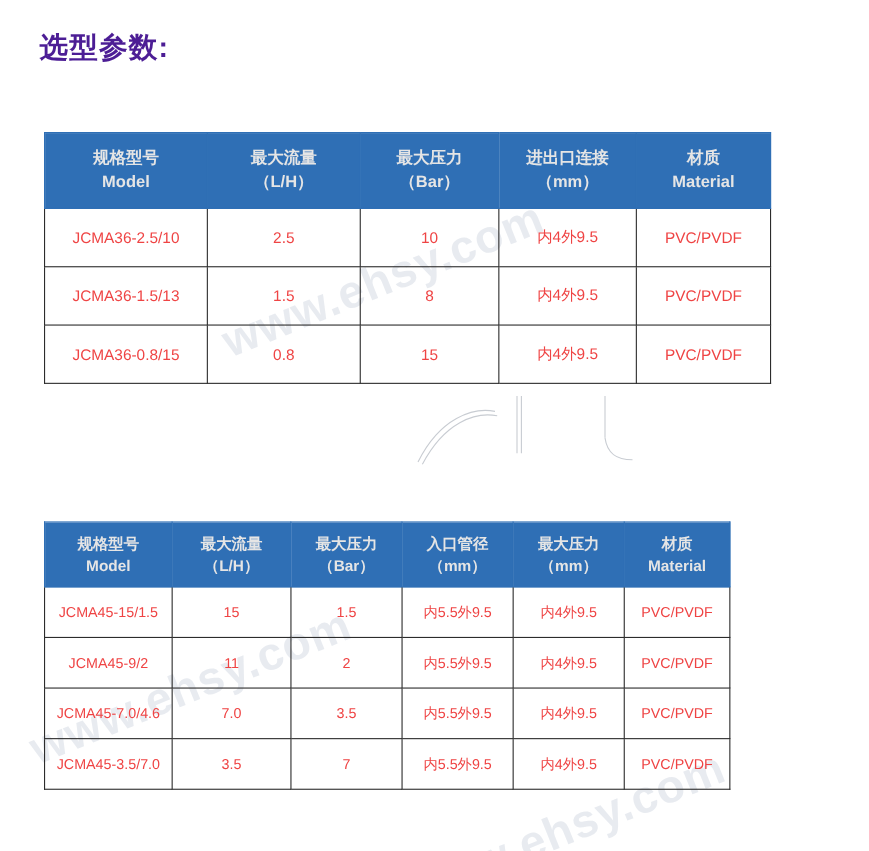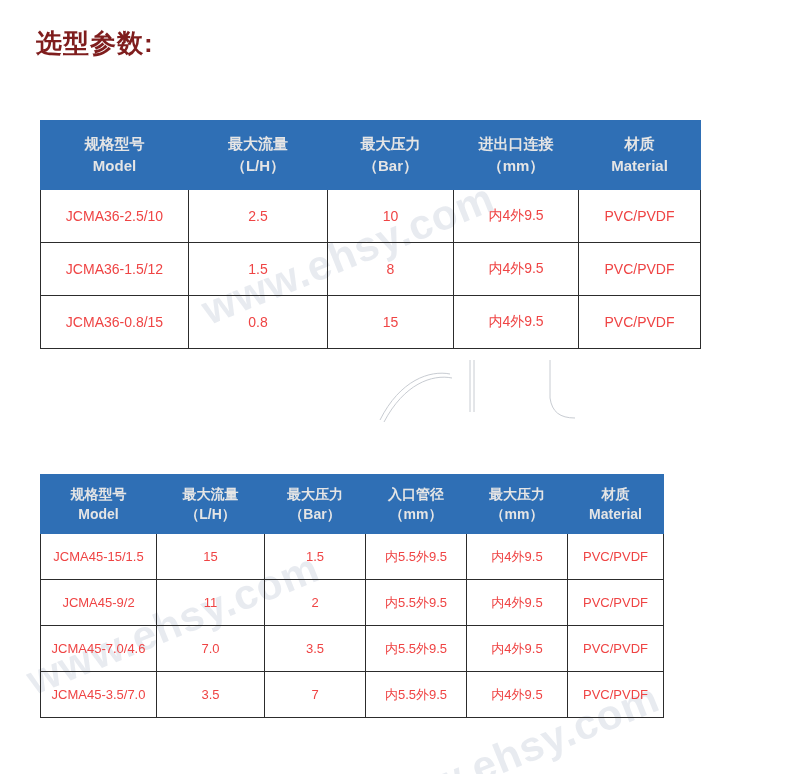--- a/index.html
+++ b/index.html
@@ -34,21 +34,21 @@
   .wm2 { left: 20px;  top: 660px; }
   .wm3 { left: 360px; top: 790px; }
 
   
   .page-title {
     position: absolute;
     left: 36px;
     top: 26px;
     font-size: 26px;
     font-weight: 700;
-    color: #7f1d1d;
+    color: #4c1d95;
     letter-spacing: 1px;
   }
 
   
   .spec-table {
     position: absolute;
     border-collapse: collapse;
     background: transparent;
     z-index: 10;
   }
@@ -155,21 +155,21 @@
   </thead>
   <tbody>
     <tr>
       <td>JCMA36-2.5/10</td>
       <td>2.5</td>
       <td>10</td>
       <td>内4外9.5</td>
       <td>PVC/PVDF</td>
     </tr>
     <tr>
-      <td>JCMA36-1.5/12</td>
+      <td>JCMA36-1.5/13</td>
       <td>1.5</td>
       <td>8</td>
       <td>内4外9.5</td>
       <td>PVC/PVDF</td>
     </tr>
     <tr>
       <td>JCMA36-0.8/15</td>
       <td>0.8</td>
       <td>15</td>
       <td>内4外9.5</td>

